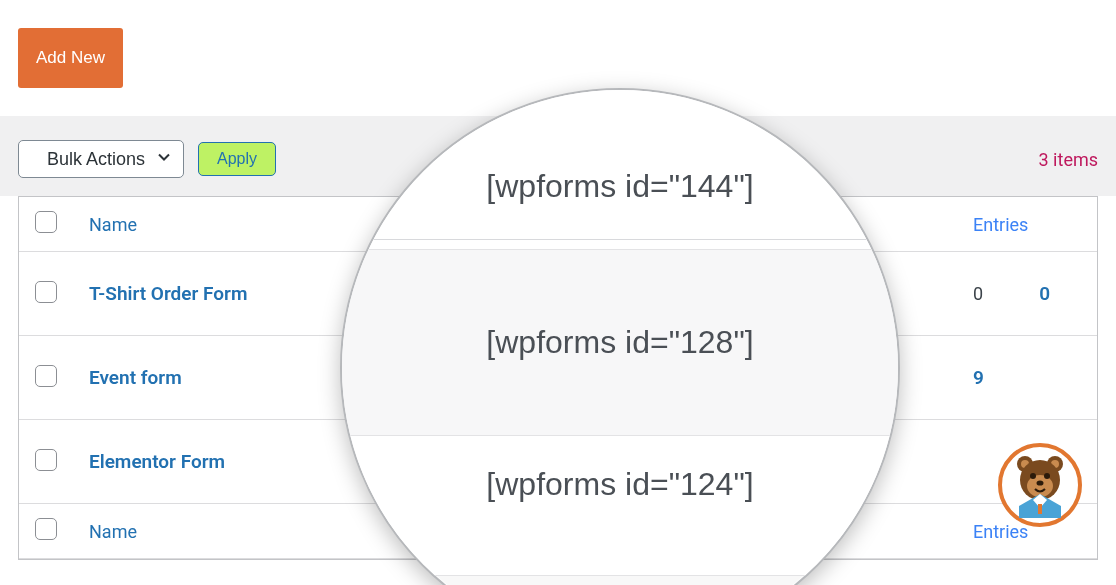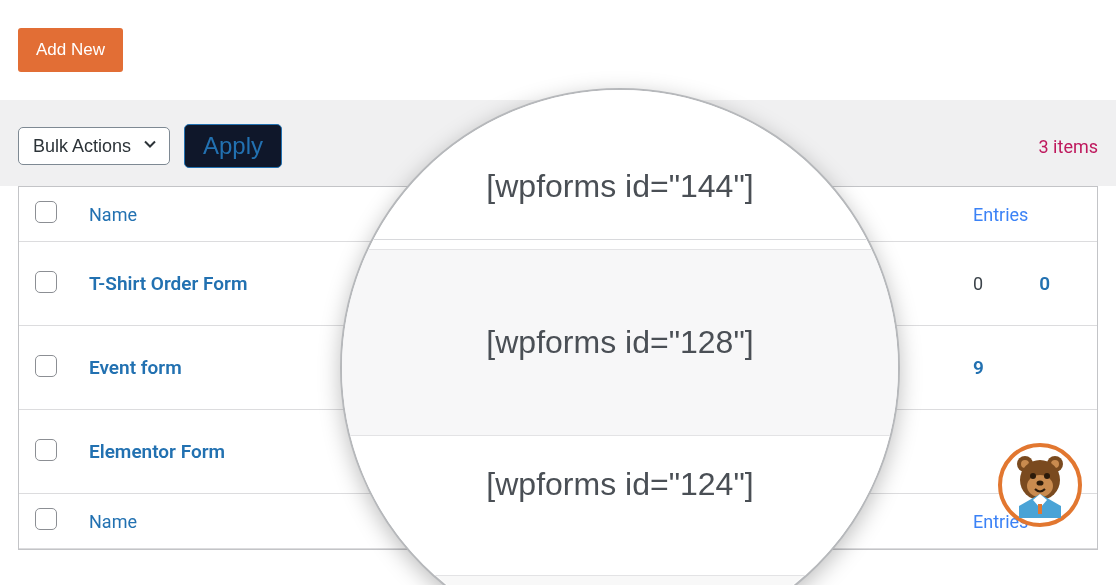--- a/index.html
+++ b/index.html
@@ -22,21 +22,21 @@
   }
   .page-title {
     font-size: 34px;
     font-weight: 400;
     color: #2c3338;
   }
   .btn-add {
     background: #e26e35;
     color: #fff;
     border: none;
-    padding: 12px 18px;
+    padding: 20px 18px;
     font-size: 17px;
     font-weight: 500;
     border-radius: 3px;
     cursor: pointer;
   }
   .toolbar-region {
     background: #f0f0f1;
     padding: 24px 18px 18px 18px;
     display: flex;
     align-items: center;
@@ -45,37 +45,37 @@
   .toolbar-left {
     display: flex;
     gap: 14px;
     align-items: center;
   }
   .bulk-select {
     appearance: none;
     background: #fff;
     border: 1px solid #7e8993;
     border-radius: 5px;
-    padding: 8px 36px 8px 14px;
+    padding: 8px 36px 8px 28px;
     font-size: 18px;
     color: #2c3338;
     cursor: pointer;
     position: relative;
   }
   .select-wrap { position: relative; display: inline-block; }
   .select-wrap .chev {
     position: absolute; right: 12px; top: 50%; transform: translateY(-50%);
     pointer-events: none; color: #2c3338;
   }
   .btn-apply {
-    background: #0f172a;
+    background: #bef264;
     border: 1.5px solid #2271b1;
     color: #2271b1;
     padding: 7px 18px;
-    font-size: 24px;
+    font-size: 16px;
     border-radius: 5px;
     cursor: pointer;
   }
   .items-count {
     font-size: 18px;
     color: #be185d;
   }
   .table {
     width: calc(100% - 36px);
     margin: 0 18px;

